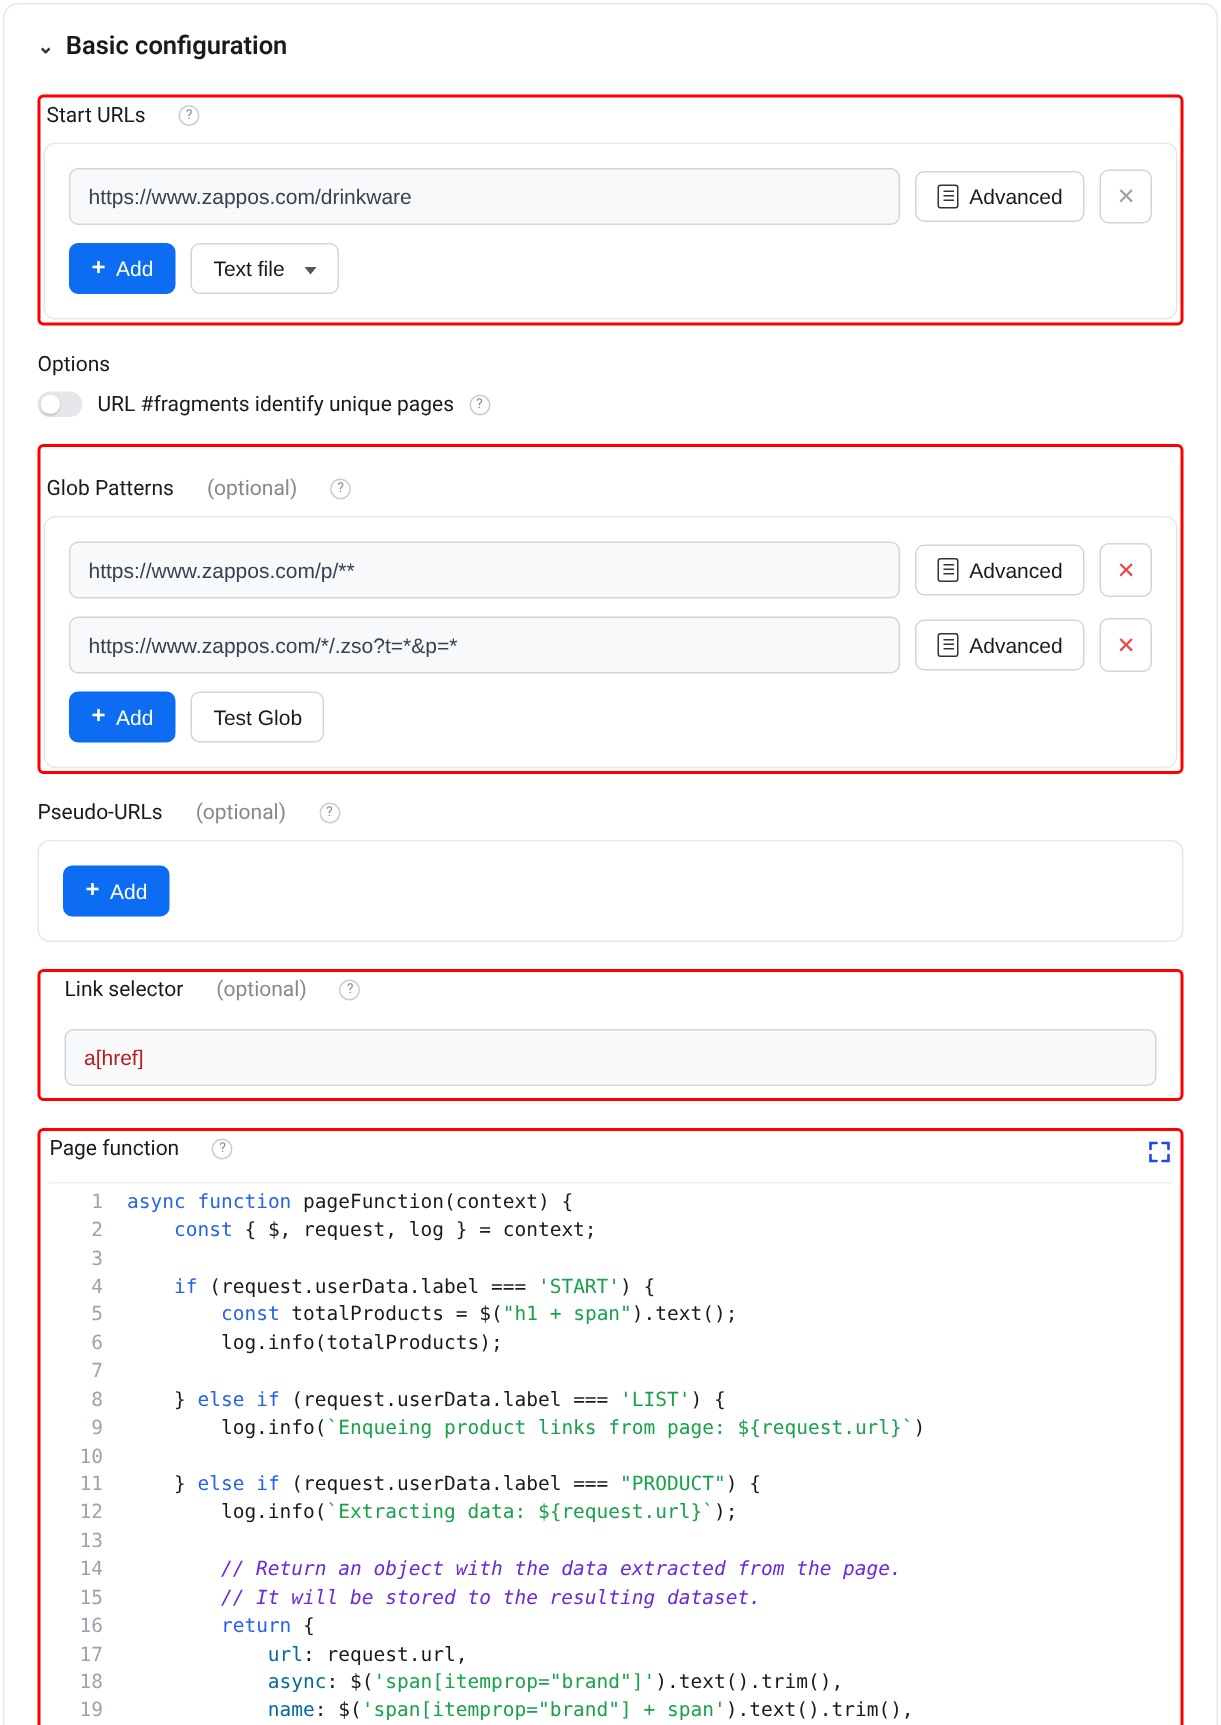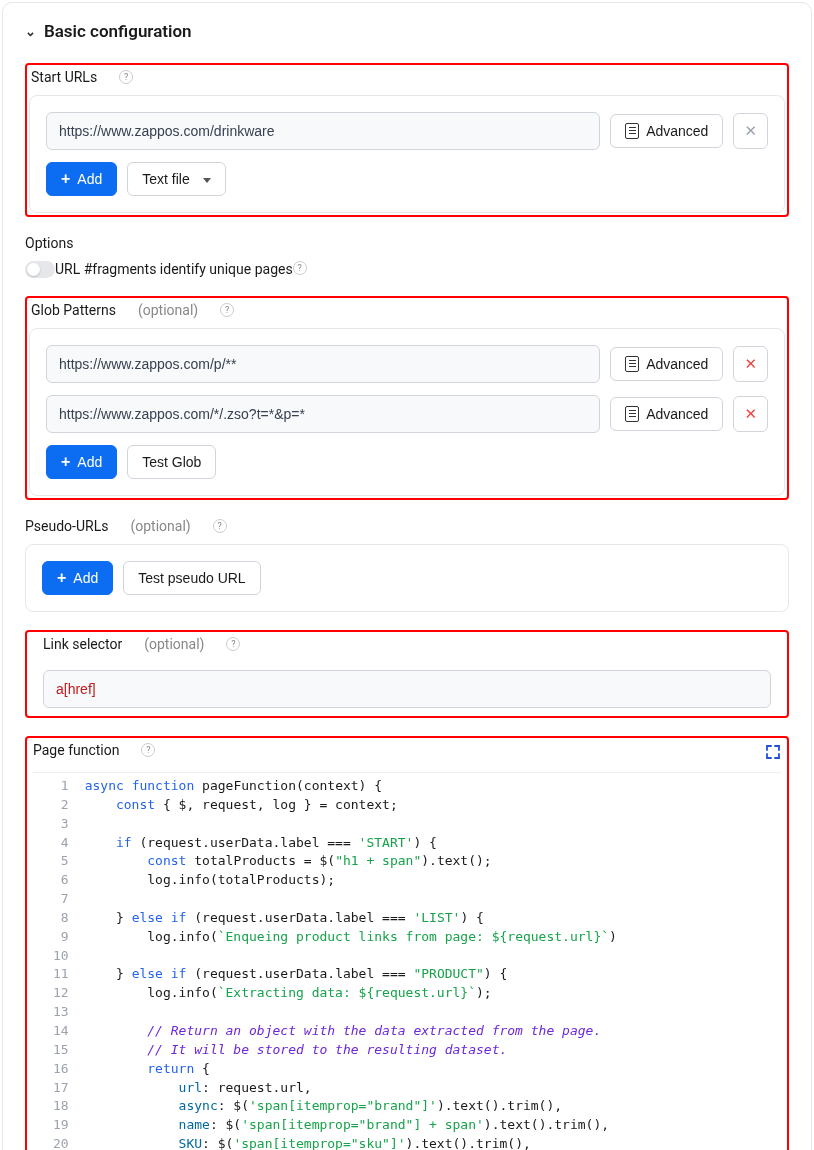--- a/index.html
+++ b/index.html
@@ -128,21 +128,22 @@
   color: #9ca3af;
 }
 .x-red { color: #ef4444; }
 .button-row {
   display: flex;
   gap: 10px;
 }
 .section { margin-bottom: 18px; }
 .toggle-row {
   display:flex;
-  align-items:flex-start;
+  align-items:center;
+  gap:10px;
   margin-top:6px;
 }
 .toggle {
   width:30px; height:17px;
   border-radius:10px;
   background:#e5e7eb;
   position:relative;
   cursor:pointer;
 }
 .toggle::after {
@@ -241,21 +242,21 @@
     </div>
     <div class="toggle-row">
       <div class="toggle"></div>
       <span>URL #fragments identify unique pages</span>
       <span class="help">?</span>
     </div>
   </div>
 
   <div class="section highlight-box">
     <div style="padding:0 2px 2px">
-      <div class="section-title" style="padding:4px 0 0 2px">
+      <div class="section-title" style="padding:20px 0 0 2px">
         <span>Glob Patterns</span>
         <span class="optional">(optional)</span>
         <span class="help">?</span>
       </div>
       <div class="card">
         <div class="row">
           <input class="field-input" value="https://www.zappos.com/p/**" style="">
           <button class="btn">
             <span class="doc-icon"></span>
             <span>Advanced</span>
@@ -291,23 +292,20 @@
     <div class="section-title">
       <span>Pseudo-URLs</span>
       <span class="optional">(optional)</span>
       <span class="help">?</span>
     </div>
     <div class="card">
       <div class="button-row">
         <button class="btn btn-primary">
           <span class="plus-icon">+</span>
           <span>Add</span>
-        </button>
-        <button class="btn">
-          <span>Test pseudo URL</span>
         </button>
       </div>
     </div>
   </div>
 
   <div class="section highlight-box" style="padding:4px 16px 8px">
     <div class="section-title">
       <span>Link selector</span>
       <span class="optional">(optional)</span>
       <span class="help">?</span>

